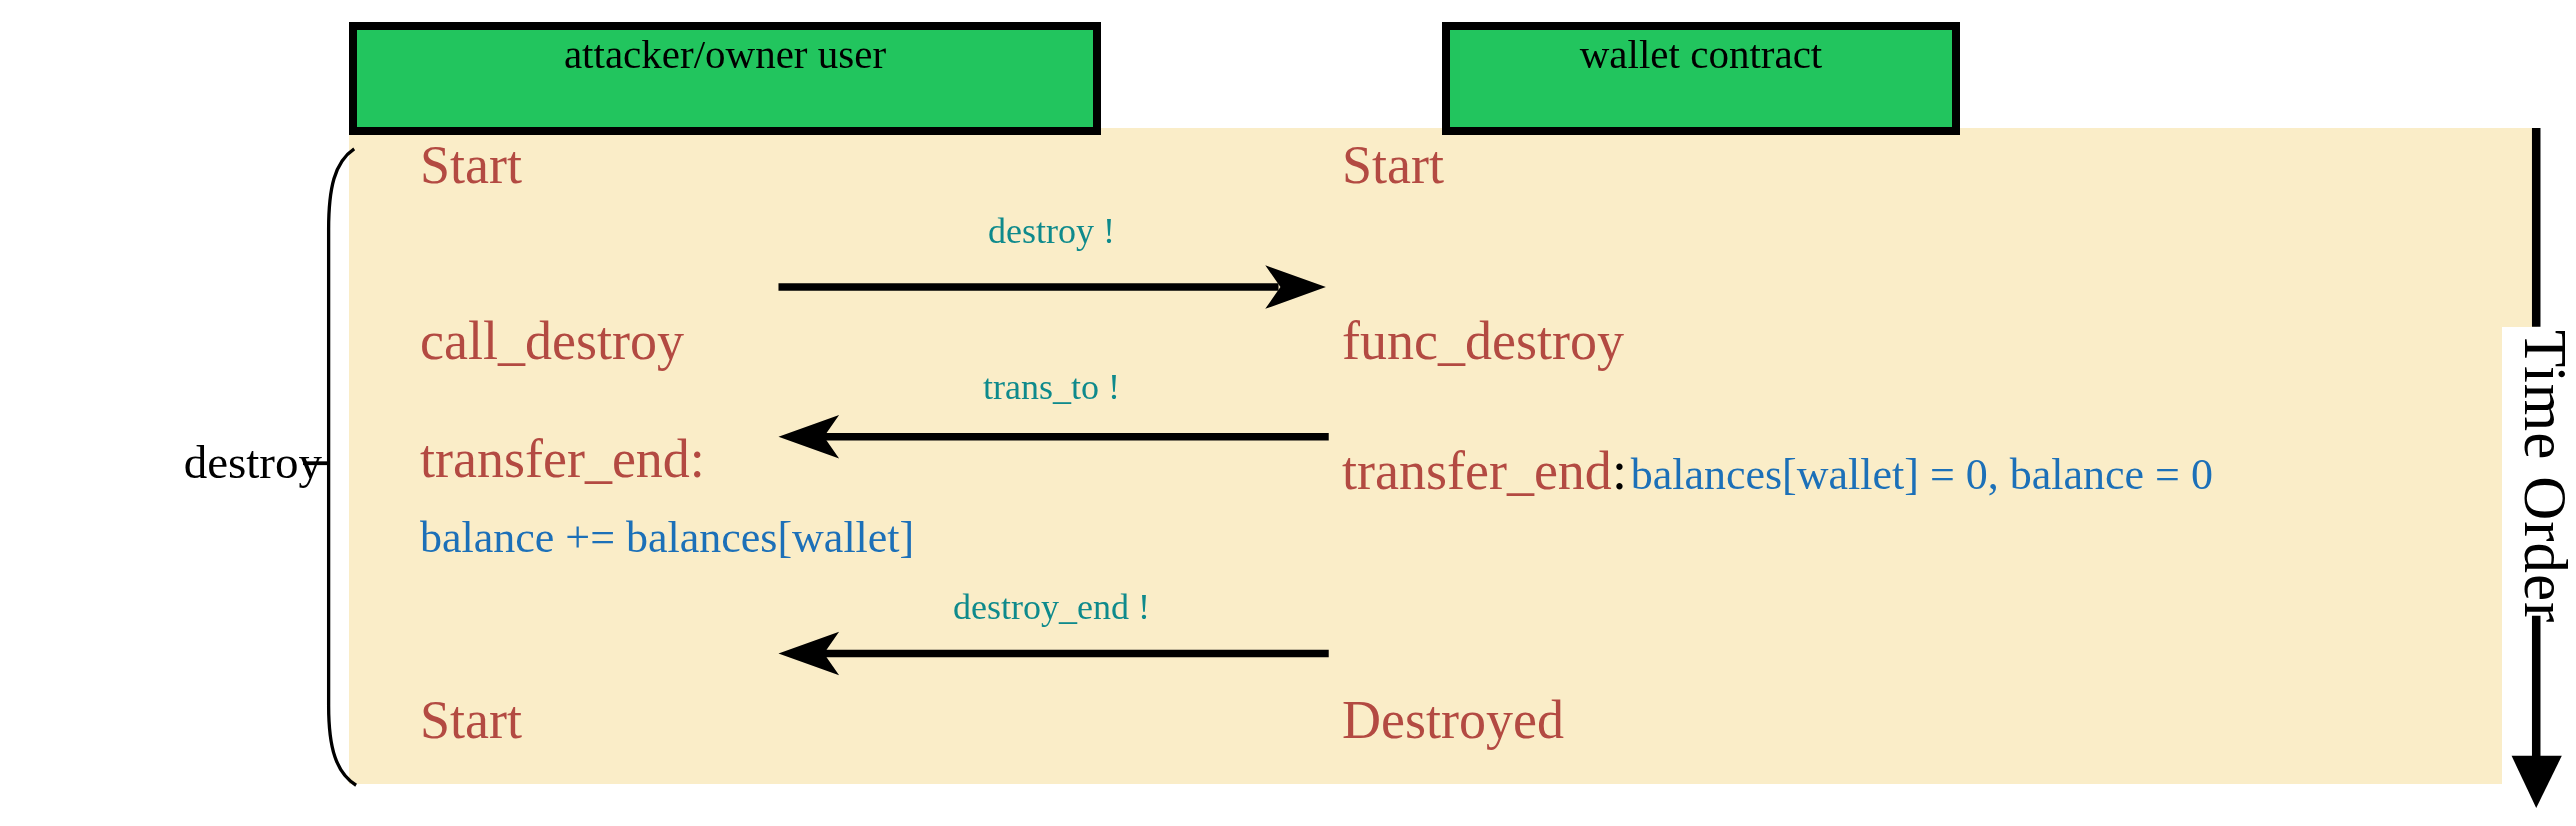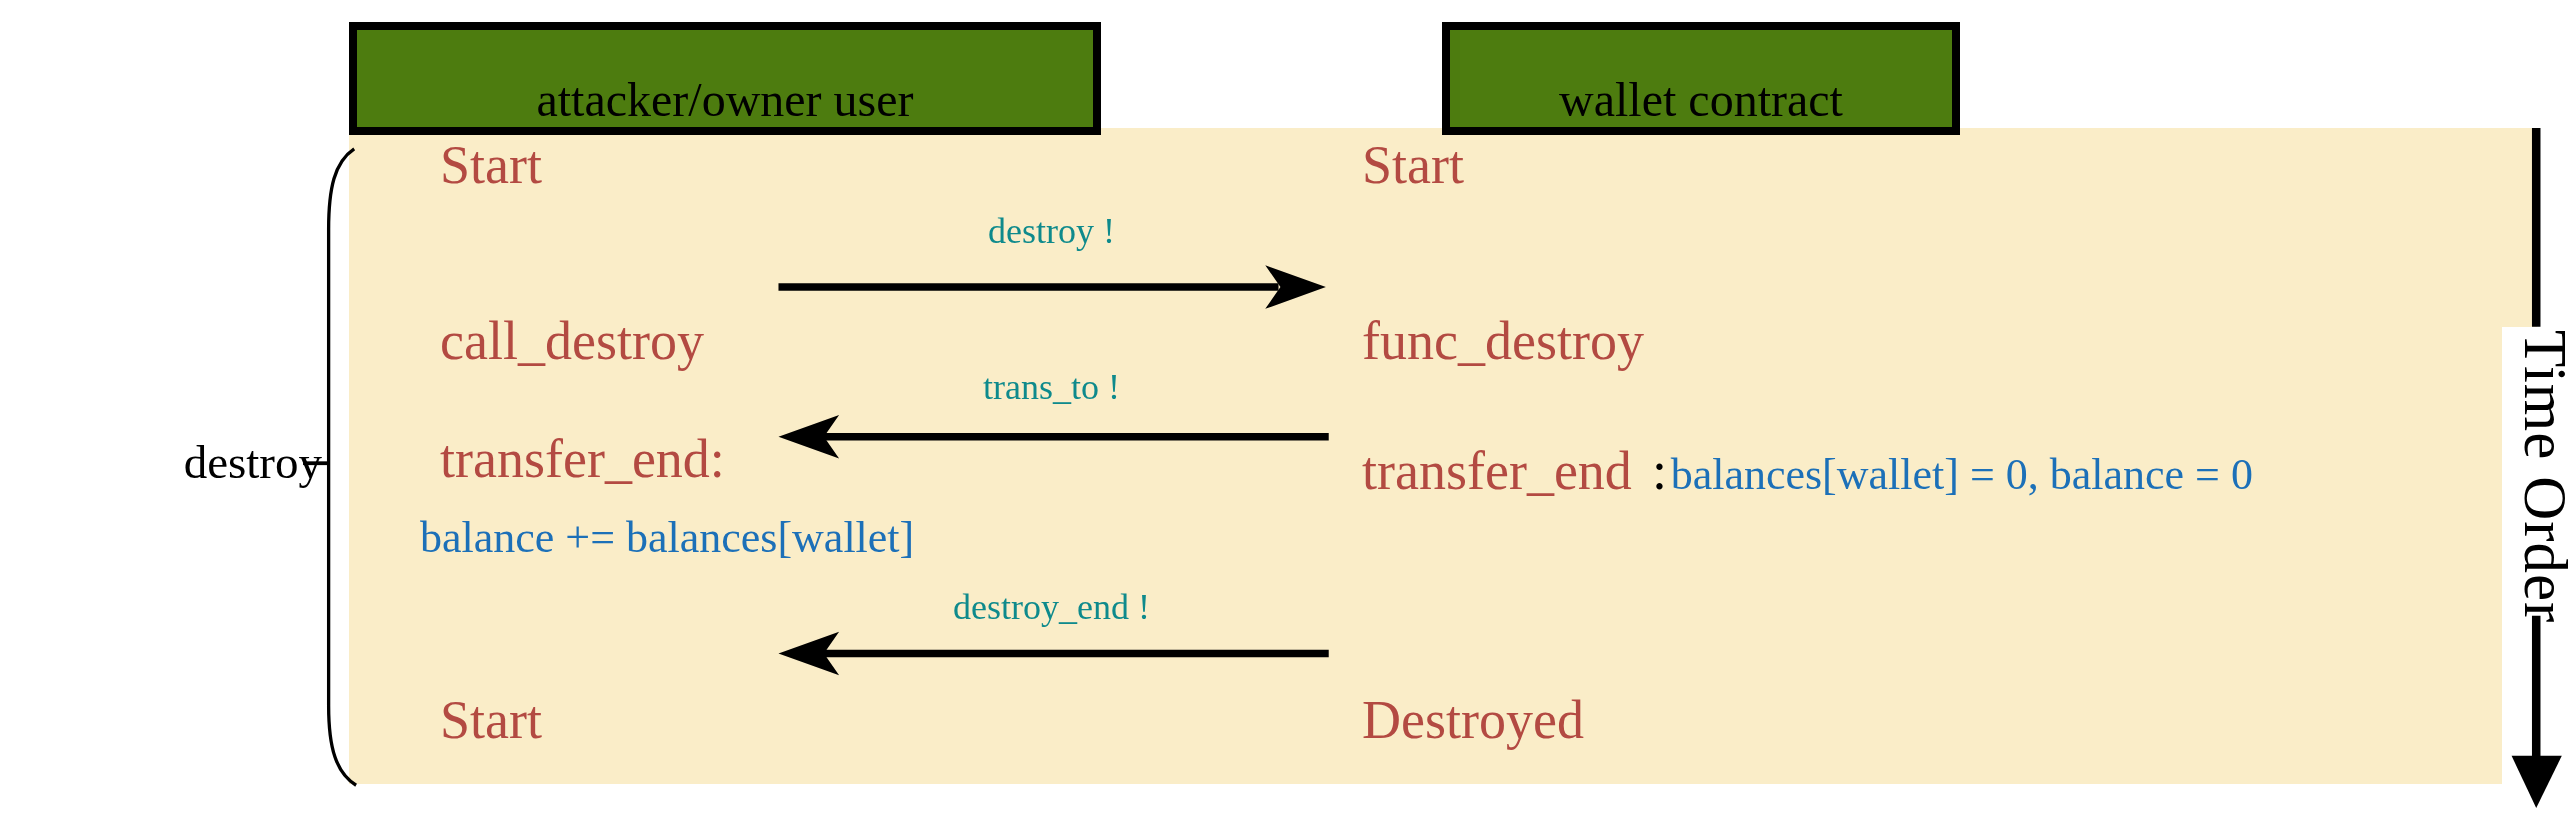--- a/index.html
+++ b/index.html
@@ -16,28 +16,28 @@
   .panel{
     position:absolute;left:349px;top:128px;width:2188px;height:656px;
     background:var(--panel);
   }
   .axis-band{
     position:absolute;left:2502px;top:327px;width:74px;height:500px;
     background:var(--background);
   }
   .participant{
     position:absolute;top:22px;height:113px;
-    background:#4d7c0f;border:8.5px solid var(--ink);
-    display:flex;align-items:flex-end;justify-content:center;
-    font-size:48px;color:var(--ink);white-space:nowrap;
+    background:#22c55e;border:8.5px solid var(--ink);
+    display:flex;align-items:flex-start;justify-content:center;
+    font-size:41px;color:var(--ink);white-space:nowrap;
   }
   .participant.user{left:349px;width:752px;}
   .participant.wallet{left:1442px;width:518px;}
   .txt{position:absolute;white-space:nowrap;line-height:1;}
-  .state{font-size:54px;color:var(--state);margin-left:20px;}
+  .state{font-size:54px;color:var(--state);}
   .code{font-size:44px;color:var(--code);}
   .colon{color:var(--ink);}
   .msg-label{
     position:absolute;left:778px;width:547px;text-align:center;
     font-size:36px;line-height:1;color:var(--message);white-space:nowrap;
   }
   .col-user{left:420px;}
   .col-wallet{left:1342px;}
   .side-note{
     position:absolute;left:0;top:431px;width:322px;

